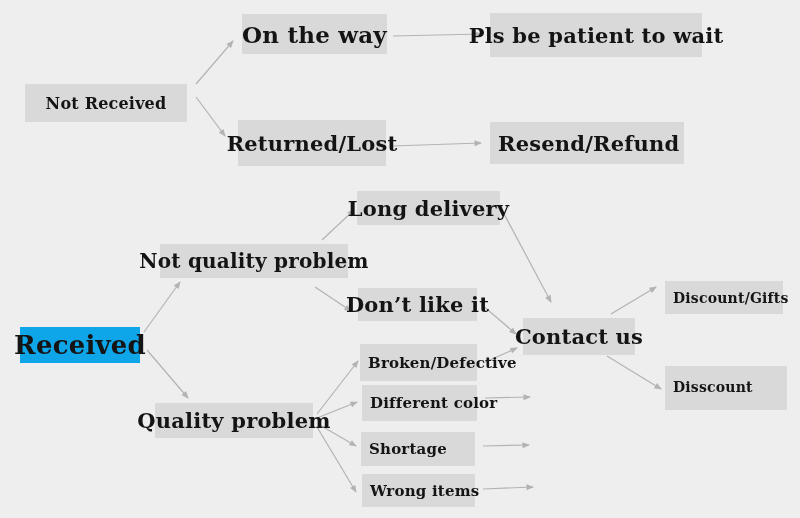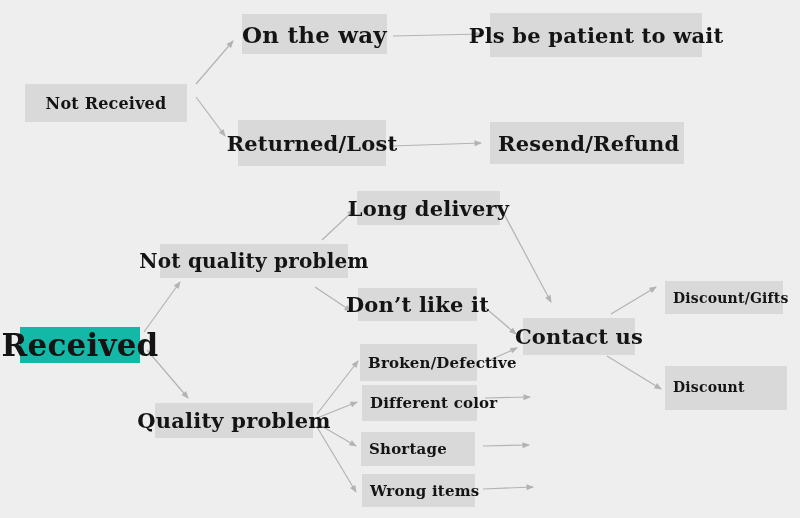--- a/index.html
+++ b/index.html
@@ -83,28 +83,28 @@
         <line x1="611" y1="314" x2="656" y2="287" class="arrow-line" stroke="#b3b3b3" marker-end="url(#arrowhead)"></line>
         <line x1="607" y1="356" x2="661" y2="389" class="arrow-line" stroke="#b3b3b3" marker-end="url(#arrowhead)"></line>
       </g>
   </svg>
   <div id="node-layer">
       <div class="node" style="left: 25px; top: 84px; width: 162px; height: 38px; font-size: 16px; background: rgb(217, 217, 217); color: rgb(20, 20, 20);">Not Received</div>
       <div class="node" style="left: 242px; top: 14px; width: 145px; height: 40px; font-size: 23px; background: rgb(217, 217, 217); color: rgb(20, 20, 20);">On the way</div>
       <div class="node" style="left: 490px; top: 13px; width: 212px; height: 44px; font-size: 21px; background: rgb(217, 217, 217); color: rgb(20, 20, 20);">Pls be patient to wait</div>
       <div class="node" style="left: 238px; top: 120px; width: 148px; height: 46px; font-size: 21px; background: rgb(217, 217, 217); color: rgb(20, 20, 20);">Returned/Lost</div>
       <div class="node align-left" style="left: 490px; top: 122px; width: 194px; height: 42px; font-size: 21px; background: rgb(217, 217, 217); color: rgb(20, 20, 20);">Resend/Refund</div>
-      <div class="node" style="left: 20px; top: 327px; width: 120px; height: 36px; font-size: 31px; background: #14b8a6; color: rgb(20, 20, 20);">Received</div>
+      <div class="node" style="left: 20px; top: 327px; width: 120px; height: 36px; font-size: 26px; background: #0ea5e9; color: rgb(20, 20, 20);">Received</div>
       <div class="node" style="left: 160px; top: 244px; width: 188px; height: 34px; font-size: 20px; background: rgb(217, 217, 217); color: rgb(20, 20, 20);">Not quality problem</div>
       <div class="node" style="left: 357px; top: 191px; width: 143px; height: 34px; font-size: 21px; background: rgb(217, 217, 217); color: rgb(20, 20, 20);">Long delivery</div>
       <div class="node" style="left: 358px; top: 288px; width: 119px; height: 33px; font-size: 21px; background: rgb(217, 217, 217); color: rgb(20, 20, 20);">Don’t like it</div>
       <div class="node" style="left: 155px; top: 403px; width: 158px; height: 35px; font-size: 21px; background: rgb(217, 217, 217); color: rgb(20, 20, 20);">Quality problem</div>
       <div class="node align-left" style="left: 360px; top: 344px; width: 117px; height: 37px; font-size: 15px; background: rgb(217, 217, 217); color: rgb(20, 20, 20);">Broken/Defective</div>
       <div class="node align-left" style="left: 362px; top: 385px; width: 115px; height: 36px; font-size: 15px; background: rgb(217, 217, 217); color: rgb(20, 20, 20);">Different color</div>
       <div class="node align-left" style="left: 361px; top: 432px; width: 114px; height: 34px; font-size: 15px; background: rgb(217, 217, 217); color: rgb(20, 20, 20);">Shortage</div>
       <div class="node align-left" style="left: 362px; top: 474px; width: 113px; height: 33px; font-size: 15px; background: rgb(217, 217, 217); color: rgb(20, 20, 20);">Wrong items</div>
       <div class="node" style="left: 523px; top: 318px; width: 112px; height: 37px; font-size: 21px; background: rgb(217, 217, 217); color: rgb(20, 20, 20);">Contact us</div>
       <div class="node align-left" style="left: 665px; top: 281px; width: 118px; height: 33px; font-size: 14px; background: rgb(217, 217, 217); color: rgb(20, 20, 20);">Discount/Gifts</div>
       <div class="node align-left multiline" style="left: 665px; top: 366px; width: 122px; height: 44px; font-size: 14px; background: rgb(217, 217, 217); color: rgb(20, 20, 20);">
-        <span>Discount</span>
+        <span>Disscount</span>
       </div>
     </div>
 </div>
 
 </body></html>

